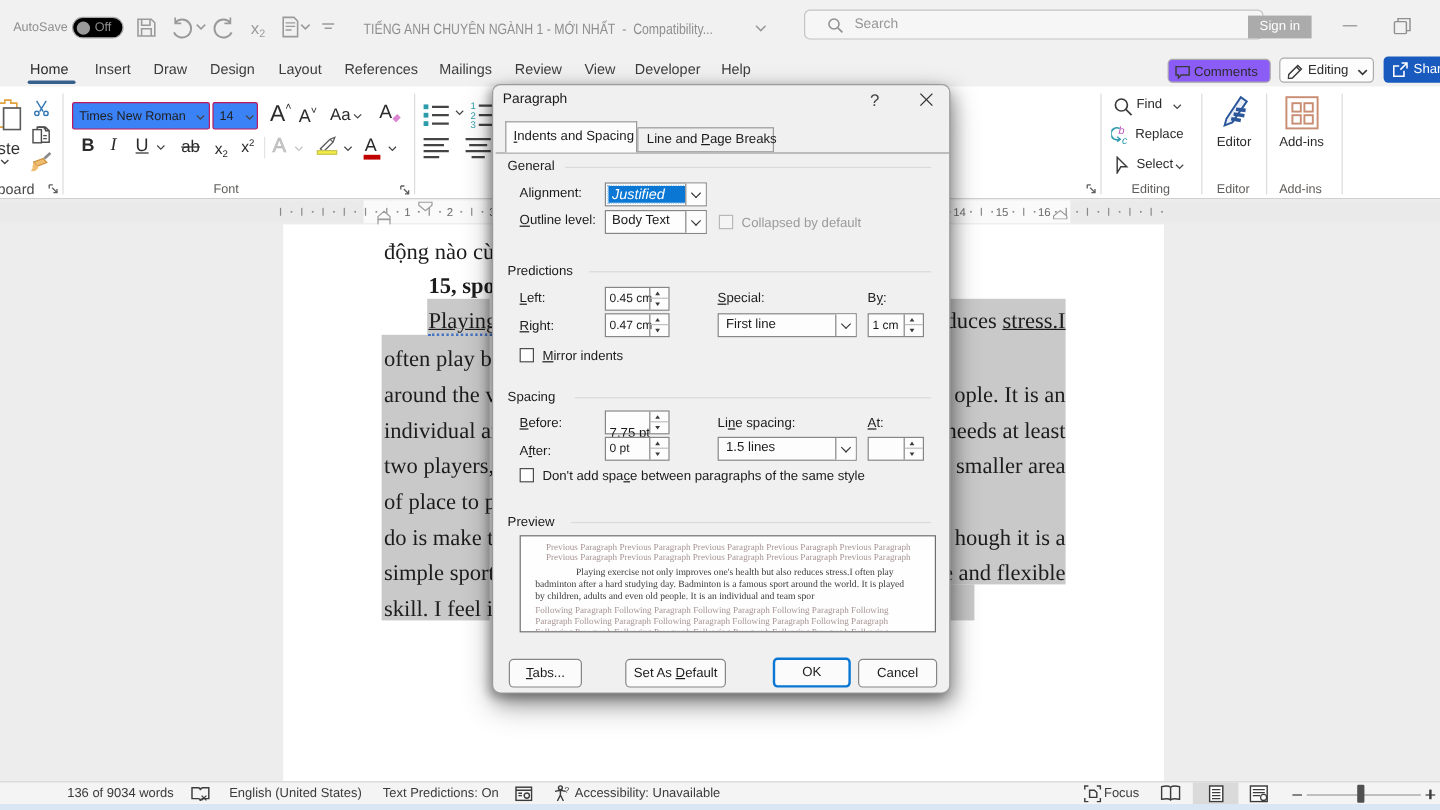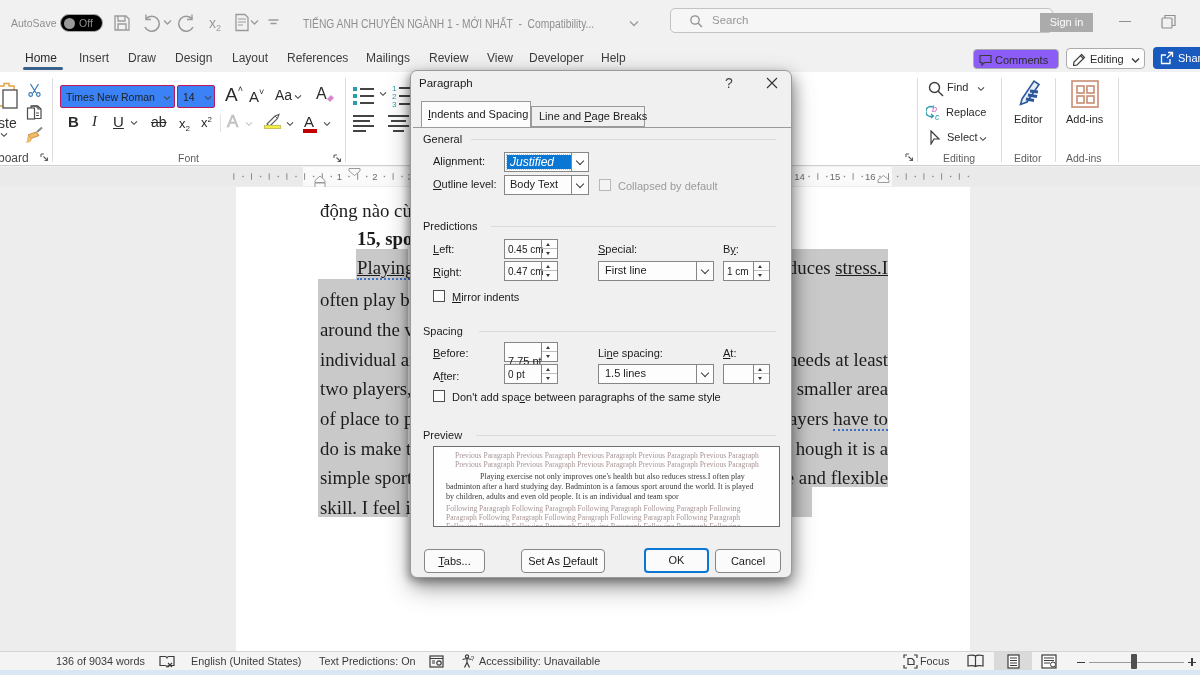--- a/index.html
+++ b/index.html
@@ -408,23 +408,23 @@
     <div class="abs" style="left:357px; top:111.4px; width:68px; height:0; border-top:2px dotted #4472c4;"></div>
     <div class="docline" style="left:320px; top:121px;">often play b</div>
     <div class="docline" style="left:320px; top:150.8px;">around the v</div>
     <div class="docline" style="left:320px; top:180.5px;">individual ar</div>
     <div class="docline" style="left:320px; top:210.2px;">two players,</div>
     <div class="docline" style="left:320px; top:240px;">of place to p</div>
     <div class="docline" style="left:320px; top:269.7px;">do is make t</div>
     <div class="docline" style="left:320px; top:299.4px;">simple sport</div>
     <div class="docline" style="left:320px; top:329.2px;">skill. I feel it</div>
     <div class="docline" style="top:89.4px; left:700px; width:188px; text-align:right;">duces <u>stress.I</u></div>
+    <div class="docline" style="top:150.8px; left:700px; width:188px; text-align:right;">ople. It is an</div>
     <div class="docline" style="top:180.5px; left:700px; width:188px; text-align:right;">needs at least</div>
     <div class="docline" style="top:210.2px; left:700px; width:188px; text-align:right;">smaller area</div>
-    <div class="docline" style="top:240px; left:700px; width:188px; text-align:right;">ayers <span style="border-bottom:2px dotted #3b6fc4;">have to</span></div>
     <div class="docline" style="top:269.7px; left:700px; width:188px; text-align:right;">hough it is a</div>
     <div class="docline" style="top:299.4px; left:700px; width:188px; text-align:right;">e and flexible</div>
   </div>
   <div id="statusbar">
     <div class="sbi" style="left:12px;margin-top:20px;">19 of 28</div>
     <div class="sbi" style="left:56px;">136 of 9034 words</div>
     <svg class="sbi" style="left:159px; top:3px;" width="16" height="14" viewBox="0 0 16 14" fill="none" stroke="#3b3b3b" stroke-width="1.2">
       <path d="M1 1.5 h5 a2 2 0 0 1 2 2 a2 2 0 0 1 2 -2 h5 v9 h-5 a2 2 0 0 0 -2 2 a2 2 0 0 0 -2 -2 h-5 z"></path>
         <path d="M9 8 l4 4 M13 8 l-4 4" stroke-width="1.1"></path>
     </svg>

